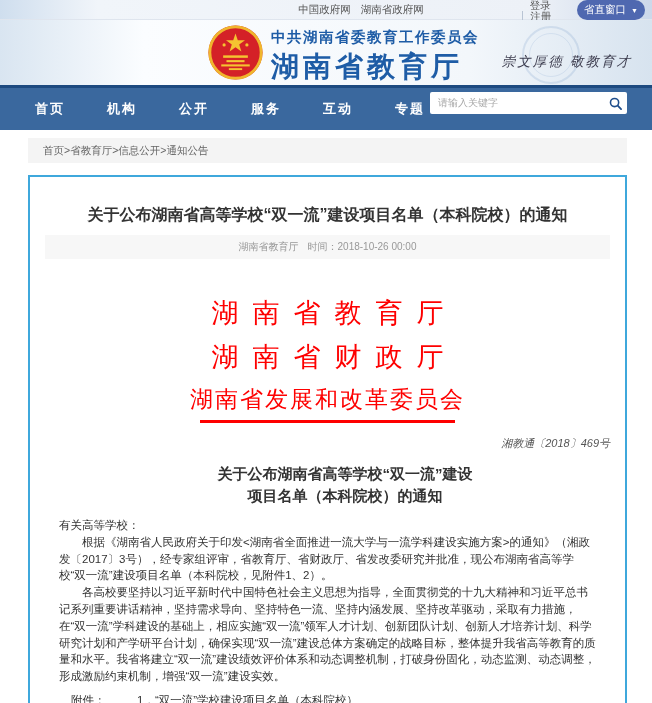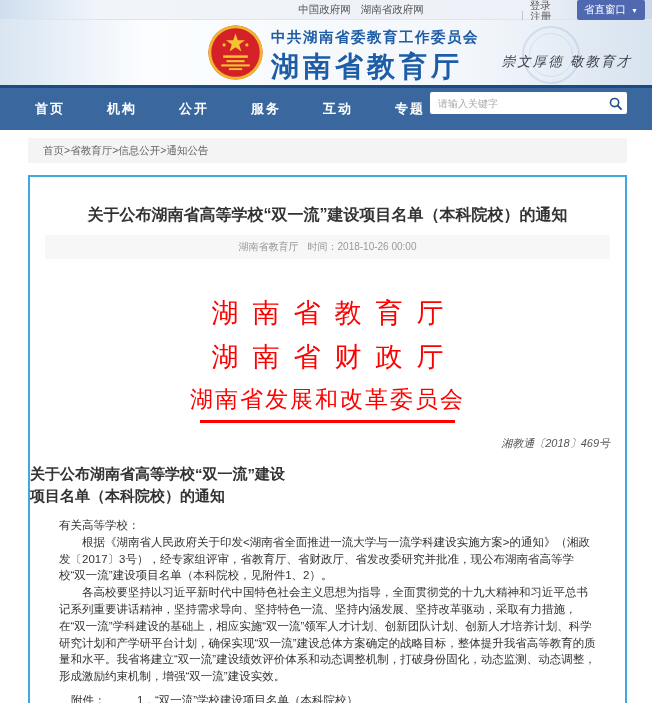--- a/index.html
+++ b/index.html
@@ -26,21 +26,21 @@
   .topbar-left span { cursor: pointer; }
   .topbar-right { position: absolute; right: 78px; top: 0; height: 20px; display: flex; align-items: center; flex-direction: column; }
   .topbar-right .ulink { padding: 0 7px; line-height: 11px; cursor: pointer; }
   .topbar-right .ulink + .ulink { border-left: 1px solid #b9c4d4; }
   .portal-btn {
     position: absolute; right: 7px; top: 0;
     height: 20px; width: 68px;
     background: #4f68b0; color: #fff;
     font-size: 10.5px;
     display: flex; align-items: center; justify-content: center; gap: 5px;
-    border-radius: 2px; cursor: pointer;
+    border-radius: 10px; cursor: pointer;
   }
   .portal-btn .arrow { font-size: 7px; line-height: 7px; }
 
   
   .site-header {
     height: 65px;
     background: linear-gradient(90deg,#d9e5f1,#fbfdff 22%,#f3f7fb 72%,#d7e3ef);
     position: relative;
   }
   .emblem { position: absolute; left: 207px; top: 4px; width: 57px; height: 57px; }
@@ -73,21 +73,21 @@
   }
   .nav-item:first-child { margin-left: 14px; }
   .searchbox {
     position: absolute; right: 25px; top: 4px;
     width: 197px; height: 22px; background: #fff; border-radius: 2px;
     display: flex; align-items: center;
   }
   .searchbox input {
     flex: 1; border: none; outline: none; background: transparent;
     font-size: 10px; color: #333; padding: 0 8px;
-    font-family: Liberation Sans, sans-serif;
+    font-family: Liberation Mono, monospace;
   }
   .searchbox input::placeholder { color: #a9a9a9; }
   .search-btn { width: 24px; height: 22px; display: flex; align-items: center; justify-content: center; cursor: pointer; }
 
   
   .breadcrumb-bar {
     margin: 8px 25px 0 28px; height: 25px;
     background: #f4f4f4;
     display: flex; align-items: center;
     padding-left: 15px;
@@ -114,22 +114,22 @@
 
   .red-head { margin-top: 34px; text-align: center; color: #fe0000; }
   .red-line { line-height: 40px; }
   .red-line .sp { font-size: 27px; letter-spacing: 14px; margin-right: -14px; }
   .red-line3 { font-size: 23px; letter-spacing: 2px; line-height: 36px; }
   .red-underline { width: 255px; height: 3px; background: #fe0000; margin: 3px auto 0; }
 
   .doc-number { text-align: right; padding-right: 15px; font-size: 11px; color: #555; margin-top: 13px; font-style: italic; }
 
   .notice-title {
-    text-align: left; font-weight: bold; font-size: 15px; color: #333;
-    line-height: 22px; margin-top: 12px;
+    text-align: center; font-weight: bold; font-size: 15px; color: #333;
+    line-height: 22px; margin-top: 12px; padding-left: 35px;
   }
 
   .body-text { margin: 10px 27px 0 29px; font-size: 11.5px; color: #333; line-height: 16.8px; }
   .para { text-indent: 2em; }
 
   .attachments { margin-top: 7px; padding-left: 12px; }
   .att-row { display: flex; gap: 26px; }
   .att-label { width: 40px; flex: none; }
   .att-item { cursor: pointer; }
 </style>

